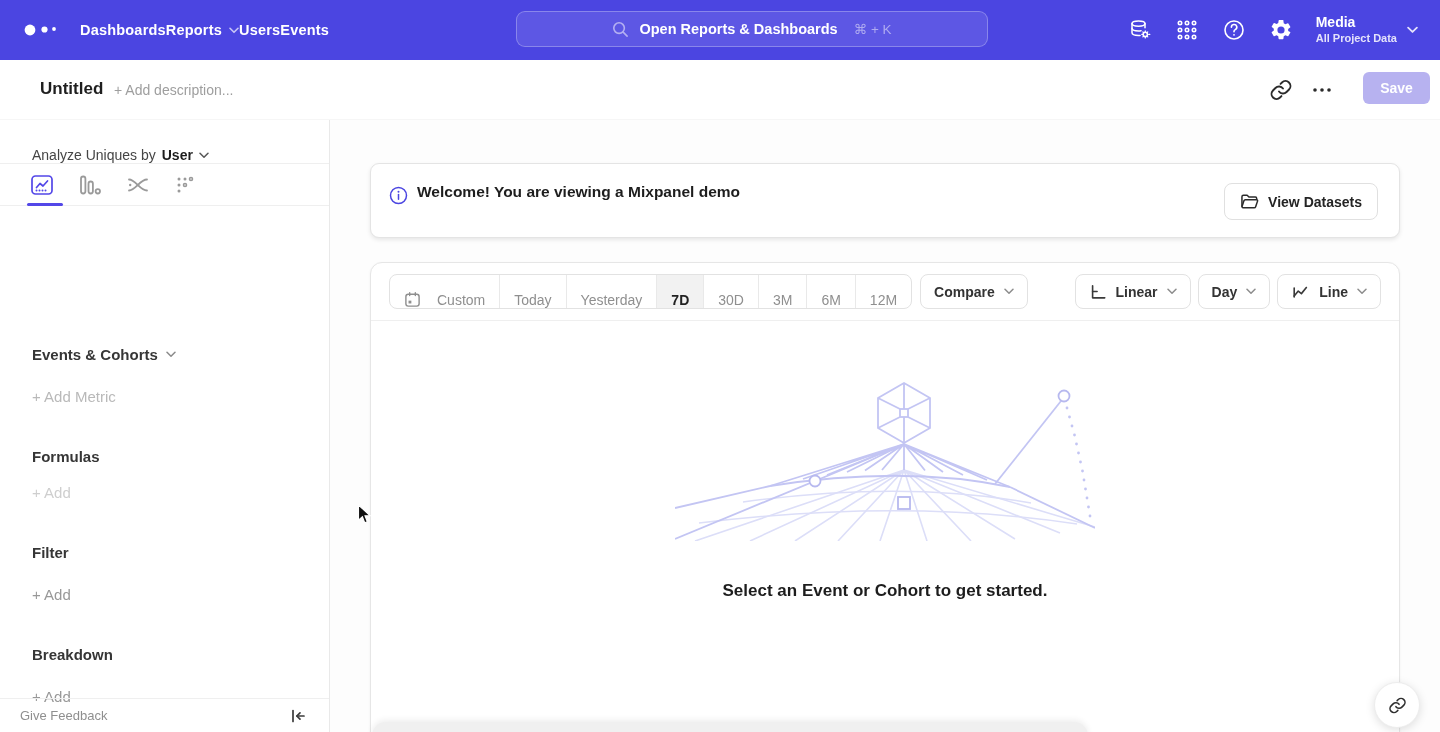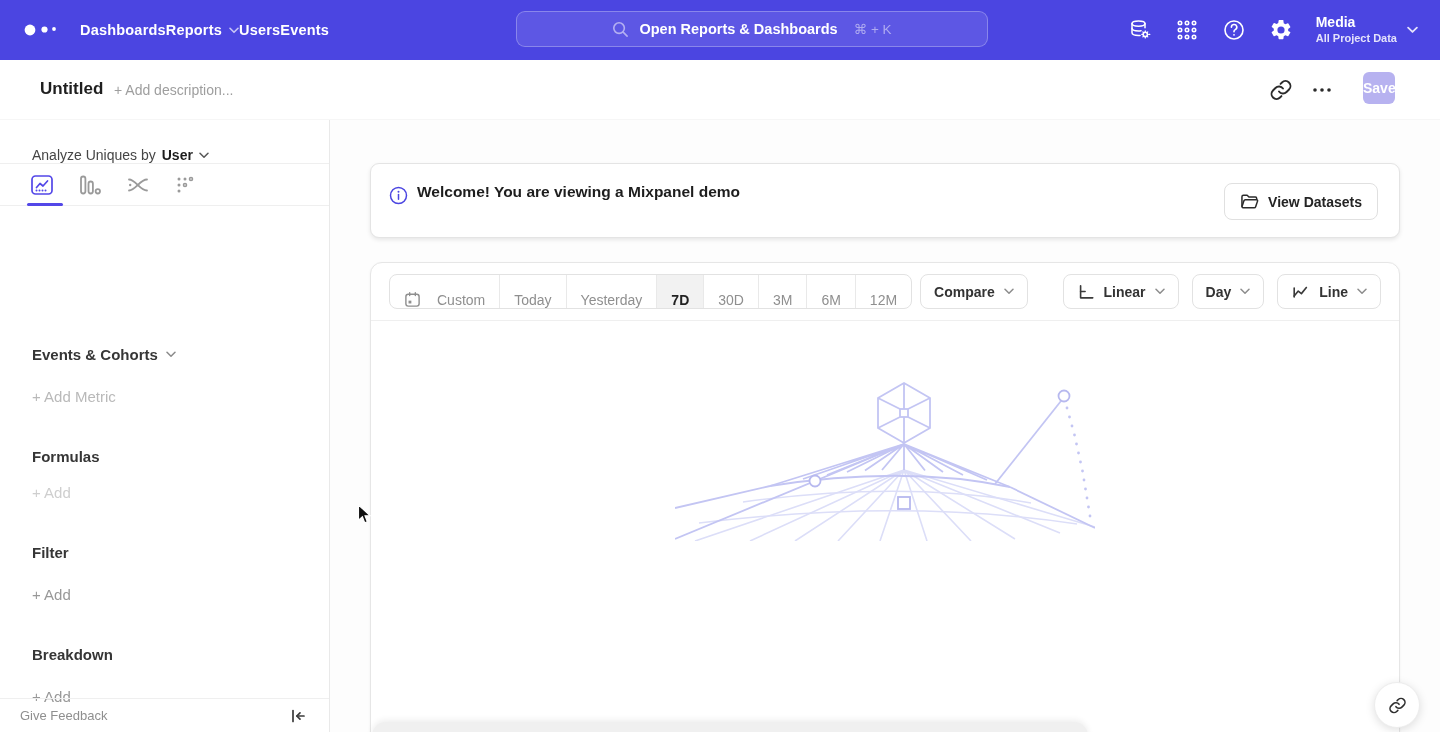--- a/index.html
+++ b/index.html
@@ -22,21 +22,21 @@
   .project .pname { font-size:14px; font-weight:bold; line-height:17px; }
   .project .pscope { font-size:11px; font-weight:bold; color:#e4e2fb; line-height:15px; }
   .project-chev { color:#e4e2fb; margin-right:22px; cursor:pointer; }
 
   
   .header { position:absolute; left:0; top:60px; width:1440px; height:60px; background:#fff; border-bottom:1px solid rgba(0,0,0,.035); }
   .doc-title { position:absolute; left:40px; top:19px; font-size:17px; font-weight:bold; color:#1f1f1f; cursor:text; }
   .doc-desc { position:absolute; left:114px; top:22px; font-size:14px; color:#9e9e9e; cursor:text; }
   .hdr-link { position:absolute; left:1269px; top:18px; width:24px; height:24px; color:#2b2b2b; cursor:pointer; }
   .hdr-more { position:absolute; left:1312px; top:24px; width:20px; height:12px; color:#2b2b2b; cursor:pointer; }
-  .save-btn { position:absolute; left:1363px; top:12px; width:32px; height:32px; background:#b7b2f0; color:#fff; font-size:14px; font-weight:bold; border:none; border-radius:6px; cursor:default; }
+  .save-btn { position:absolute; left:1363px; top:12px; width:67px; height:32px; background:#b7b2f0; color:#fff; font-size:14px; font-weight:bold; border:none; border-radius:6px; cursor:default; }
 
   
   .sidebar { position:absolute; left:0; top:120px; width:330px; height:612px; background:#fff; border-right:1px solid #e9e9e9; }
   .analyze-row { position:absolute; left:0; top:0; width:100%; height:44px; border-bottom:1px solid #efefef; display:flex; align-items:flex-end; padding-left:32px; gap:6px; font-size:14px; color:#454545; }
   .analyze-val { font-weight:bold; color:#1d1d1d; display:flex; align-items:center; gap:6px; cursor:pointer; }
   .tabs-row { position:absolute; left:0; top:45px; width:100%; height:41px; border-bottom:1px solid #efefef; display:flex; align-items:center; padding-left:30px; gap:24px; }
   .tab-icon { width:24px; height:24px; color:#9a9a9a; cursor:pointer; position:relative; }
   .tab-icon.sel { color:#5347e8; }
   .tab-underline { position:absolute; left:27px; top:83px; width:36px; height:3px; border-radius:2px; background:#5347e8; }
   .sb-h { position:absolute; left:32px; font-size:15px; font-weight:bold; color:#363636; display:flex; align-items:center; gap:8px; }
@@ -58,21 +58,21 @@
   .toolbar { position:absolute; left:0; top:0; width:100%; height:58px; border-bottom:1px solid #efefef; display:flex; align-items:center; padding:0 18px; }
   .seg-group { display:flex; align-items:stretch; height:35px; border:1px solid #e2e2e2; border-radius:8px; overflow:hidden; background:#fff; }
   .seg { display:flex; align-items:flex-end; gap:16px; padding:0 14px; font-size:14px; color:#8f8f8f; border-right:1px solid #e9e9e9; cursor:pointer; white-space:nowrap; }
   .seg:last-child { border-right:none; }
   .seg.sel { background:#f2f2f2; color:#222; font-weight:bold; }
   .seg svg { color:#8f8f8f; }
   .tb-btn { height:35px; background:#fff; border:1px solid #e2e2e2; border-radius:8px; display:flex; align-items:center; gap:9px; padding:0 13px; font-size:14px; font-weight:bold; color:#333; cursor:pointer; }
   .tb-btn .chev { color:#8c8c8c; }
   .tb-btn svg.glyph { color:#3a3a3a; }
   .compare { margin-left:8px; }
-  .tb-right { margin-left:auto; display:flex; gap:13px; }
+  .tb-right { margin-left:auto; display:flex; gap:7px; }
 
   .card-body { position:absolute; left:0; top:58px; width:100%; display:flex; flex-direction:column; align-items:center; }
   .illus { margin-top:60px; }
   .es-title { margin-top:40px; font-size:17px; font-weight:bold; color:#1d1d1d; }
   .es-links { margin-top:15px; font-size:14.5px; color:#8d8d8d; }
   .es-links a { color:#4f44e0; font-weight:bold; text-decoration:none; cursor:pointer; }
 
   
   .chev { flex:none; }
   .bottom-sheet { position:absolute; left:372px; top:722px; width:716px; height:16px; background:#f0f0f0; border-radius:14px 14px 0 0; box-shadow:0 -2px 6px rgba(0,0,0,.07); }
@@ -358,20 +358,21 @@
           <circle cx="409" cy="99" r="1.4"></circle>
           <circle cx="410.5" cy="108" r="1.4"></circle>
           <circle cx="412" cy="117" r="1.4"></circle>
           <circle cx="413.5" cy="126" r="1.4"></circle>
           <circle cx="415" cy="135" r="1.4"></circle>
       </g>
 
       <circle cx="140" cy="100" r="5.5" stroke="#b7b9ef" stroke-width="1.8" fill="#ffffff"></circle>
       <rect x="223" y="116" width="12" height="12" stroke="#b7b9ef" stroke-width="1.8" fill="#ffffff"></rect>
     </svg>
+    <div class="es-title">Select an Event or Cohort to get started.</div>
   </div>
 </div>
 
 <div class="bottom-sheet"></div>
 
 <div class="fab">
   <svg width="19" height="19" viewBox="0 0 24 24" fill="none" stroke="currentColor" stroke-width="2" stroke-linecap="round" stroke-linejoin="round">
     <path d="M10 13.5a5 5 0 0 0 7.54.54l2.5-2.5a5 5 0 0 0-7.07-7.07l-1.43 1.42"></path>
     <path d="M14 10.5a5 5 0 0 0-7.54-.54l-2.5 2.5a5 5 0 0 0 7.07 7.07l1.42-1.42"></path>
   </svg>

